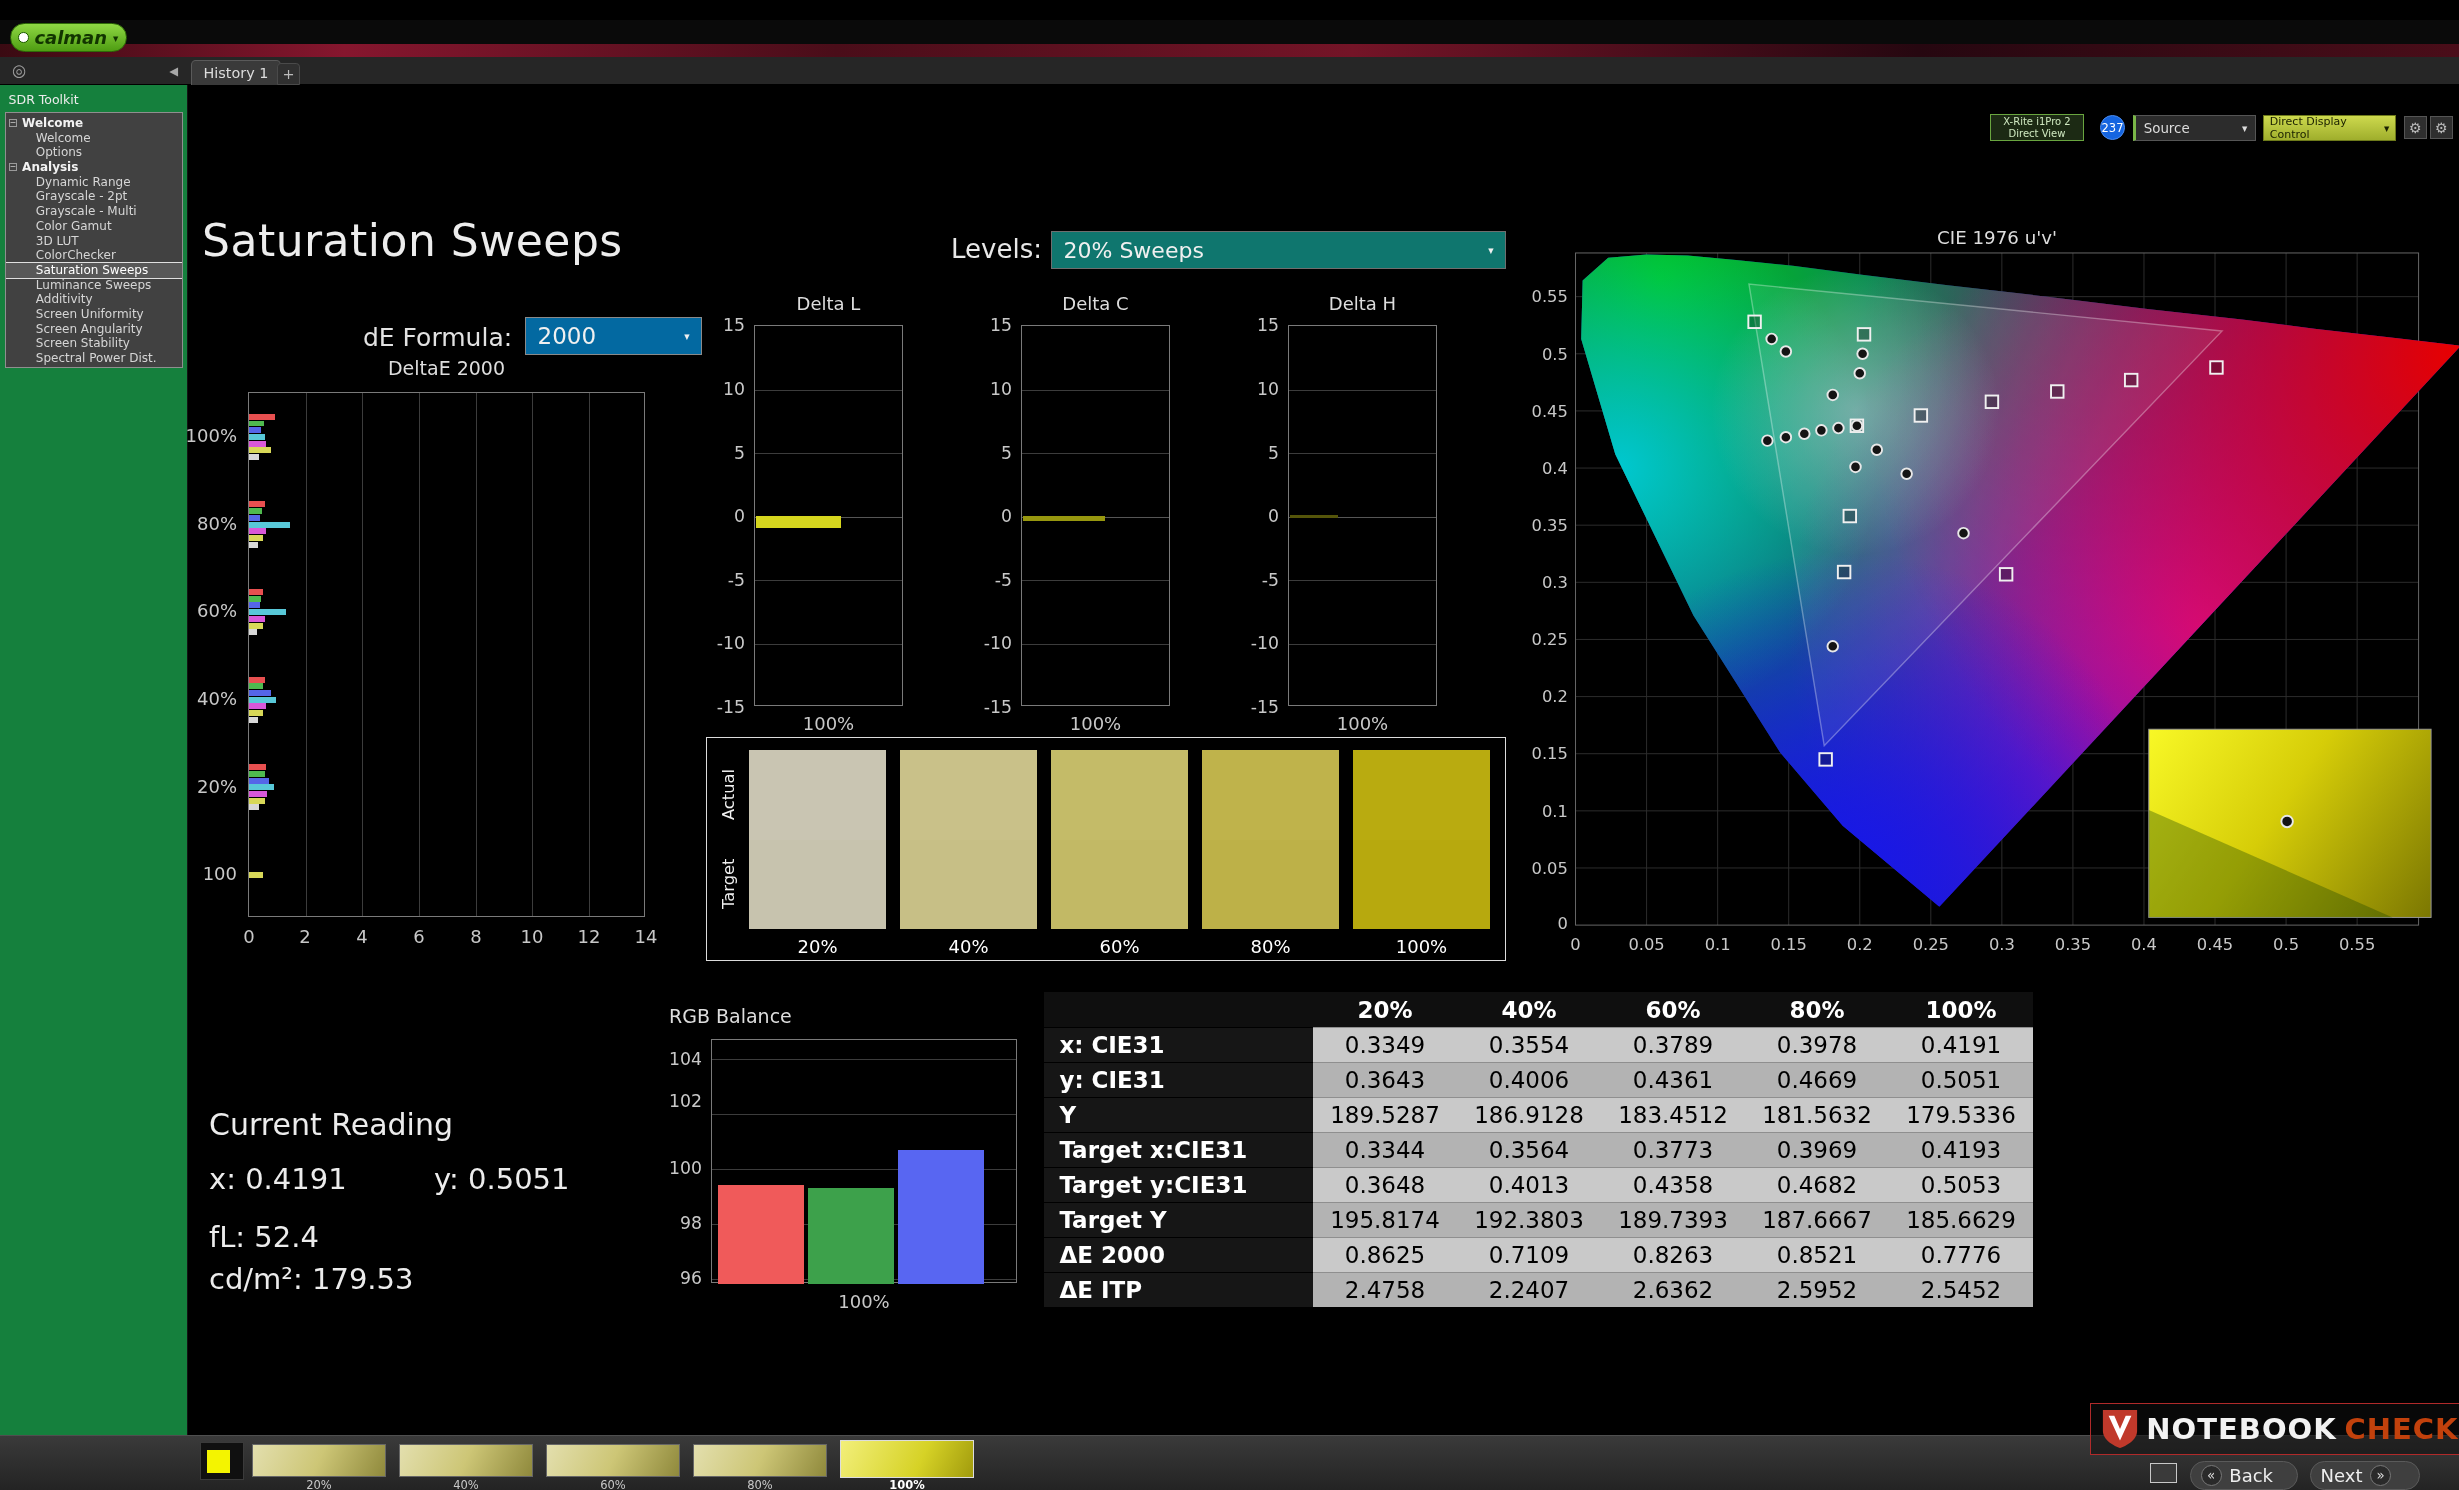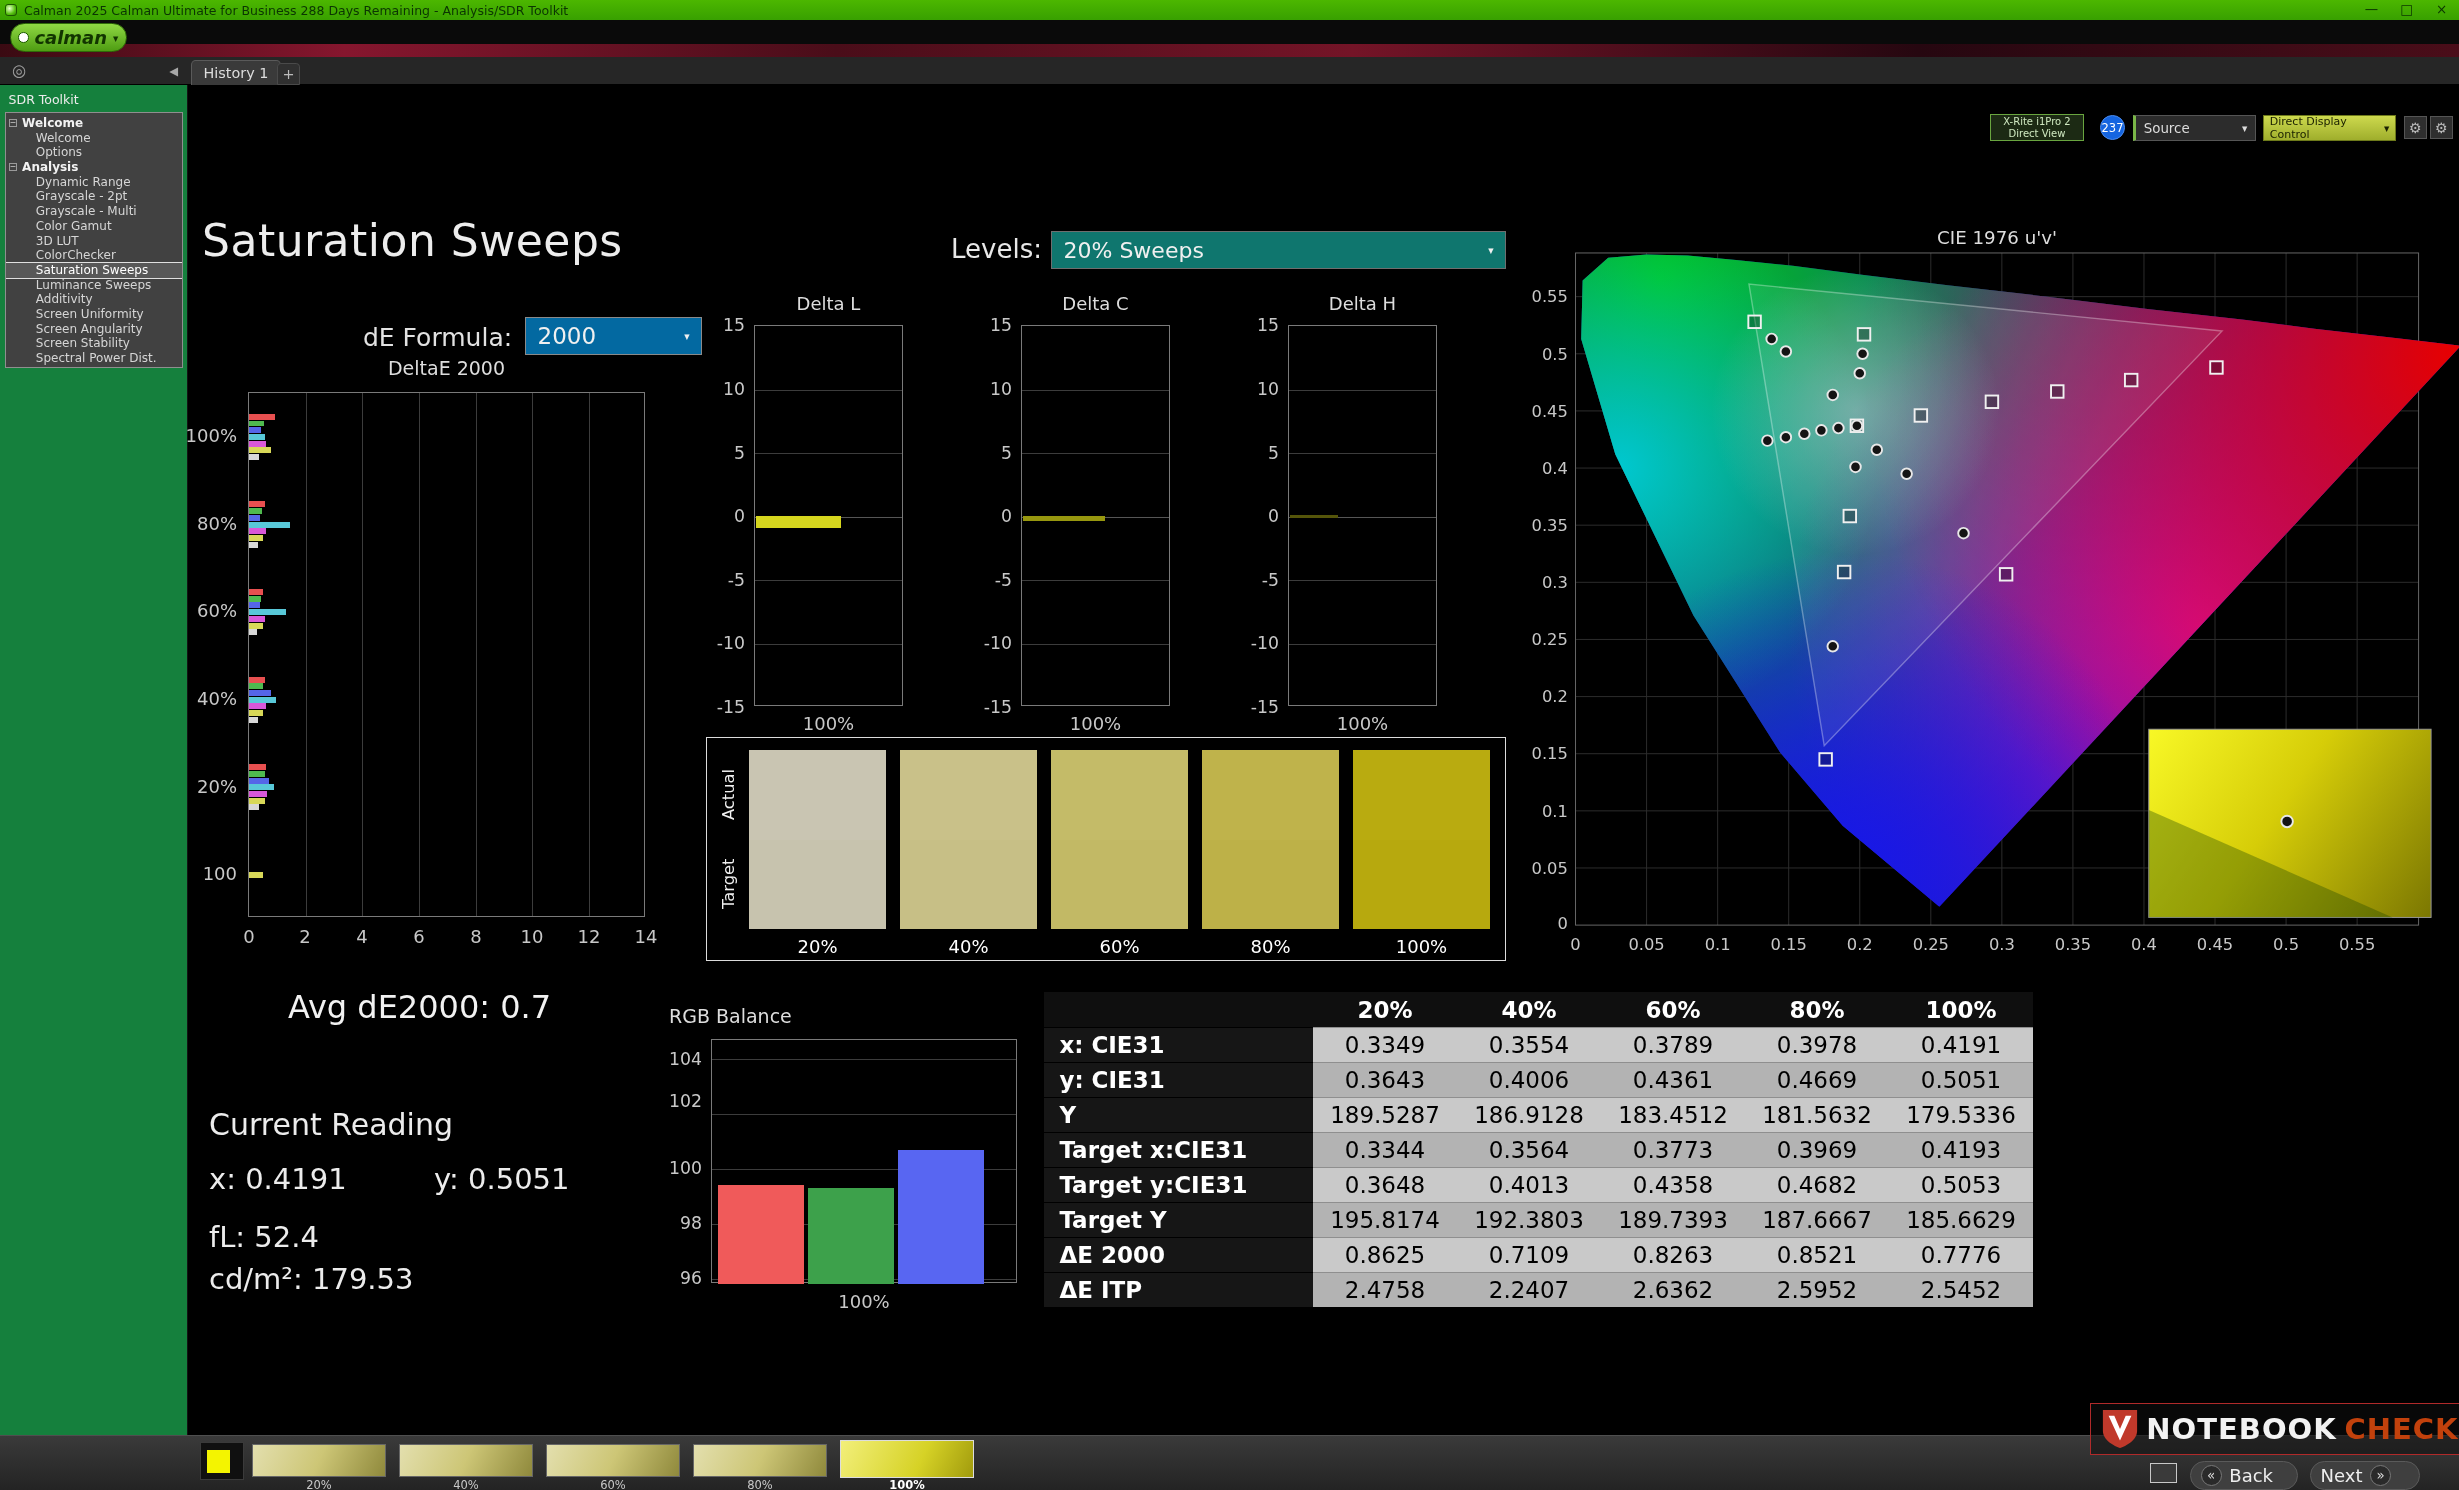--- a/index.html
+++ b/index.html
@@ -114,28 +114,20 @@
 .navbtn{position:absolute;top:1461px;height:29px;border-radius:14.4px;background:#3f3f3f;border:1px solid #5a5a5a;color:#eee;font-size:18px;display:flex;align-items:center;gap:7.7px;padding:0 9.6px;z-index:10}
 #back-btn{left:2190px;width:108px}
 #next-btn{left:2310px;width:110px}
 .nav-circ{width:21px;height:21px;border-radius:50%;background:#2a2a2a;border:1px solid #777;color:#ddd;font-size:13.4px;display:flex;align-items:center;justify-content:center}
 </style>
 </head>
 <body>
 
 <div id="root">
 
-  <header id="titlebar">
-    <span id="app-icon"></span>
-    <span id="window-title">Calman 2025 Calman Ultimate for Business 288 Days Remaining  - Analysis/SDR Toolkit</span>
-    <span id="tb-spacer"></span>
-    <span class="win-btn">—</span>
-    <span class="win-btn">□</span>
-    <span class="win-btn">×</span>
-  </header>
 
   <div id="menurow"></div>
   <div id="stripe"></div>
   <div id="calman-logo">
     <span class="logo-dot"></span>
     <span>calman</span>
     <span class="logo-caret">▾</span>
   </div>
 
   <div id="tabrow">
@@ -396,21 +388,20 @@
       <circle cx="408.84000000000003" cy="255.95" r="5.5" fill="#141414" stroke="#e8e8e8" stroke-width="2"></circle>
       <circle cx="468.04" cy="317.83" r="5.5" fill="#141414" stroke="#e8e8e8" stroke-width="2"></circle>
       <circle cx="331.88" cy="435.64" r="5.5" fill="#141414" stroke="#e8e8e8" stroke-width="2"></circle>
       <rect x="350.54" y="199.47000000000003" width="13" height="13" fill="rgba(10,10,10,0.3)" stroke="#f0f0f0" stroke-width="2"></rect>
       <circle cx="357.04" cy="205.97000000000003" r="5.5" fill="#141414" stroke="#e8e8e8" stroke-width="2"></circle>
       <rect x="661" y="522" width="294" height="196" fill="url(#insetG)" stroke="#9a9a9a"></rect>
       <polygon points="661,718 661,606 915,718" fill="rgba(25,70,0,0.35)"></polygon>
       <circle cx="805.06" cy="618.04" r="6" fill="#141414" stroke="#e8e8e8" stroke-width="2"></circle>
     </svg>
 
-  <div id="avg-de" class="reading">Avg dE2000: 0.7</div>
   <div id="cur-title" class="reading">Current Reading</div>
   <div id="cur-x" class="reading">x: 0.4191</div>
   <div id="cur-y" class="reading">y: 0.5051</div>
   <div id="cur-fl" class="reading">fL: 52.4</div>
   <div id="cur-cd" class="reading">cd/m²: 179.53</div>
 
   <div id="rgb-title">RGB Balance</div>
   <div id="rgb-plot">
       <div class="hline" style="top: 19px;"></div>
       <div class="lchy" style="top: 8.6px;">104</div>

